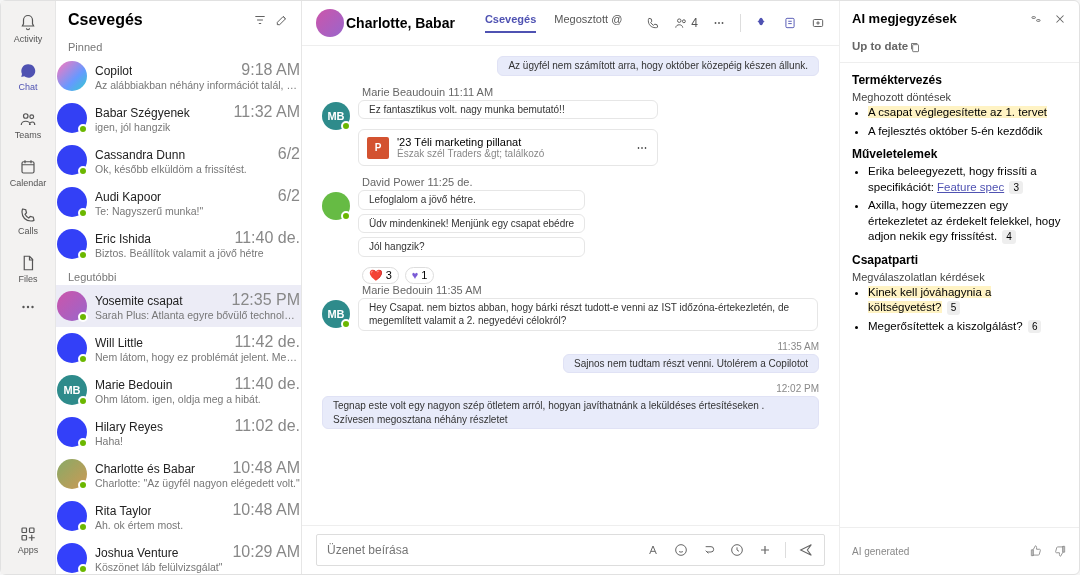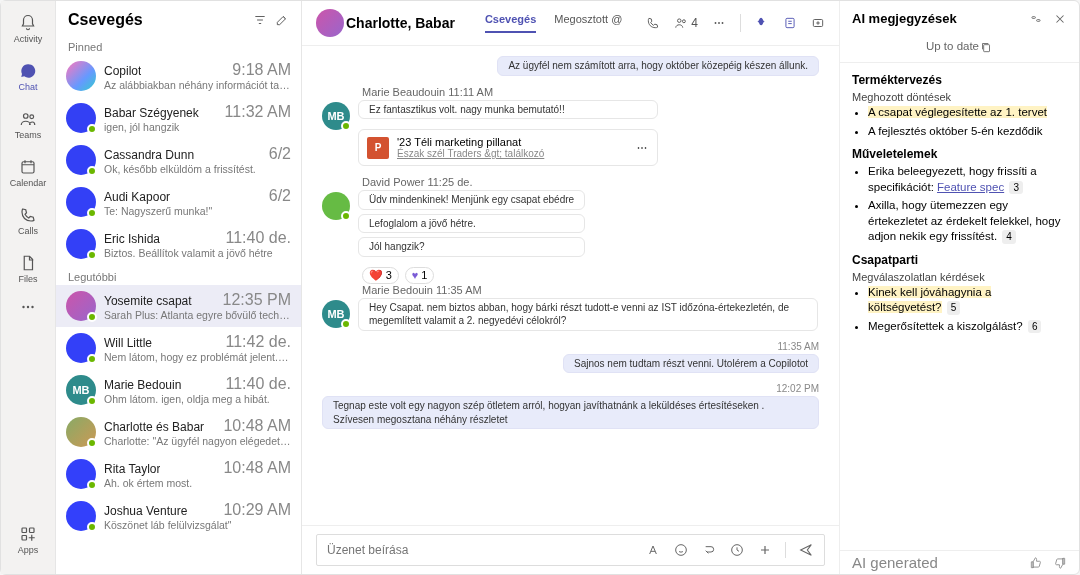--- a/index.html
+++ b/index.html
@@ -9,21 +9,21 @@
   .rail { width:55px; background:#f3f2f1; border-right:1px solid #e6e6e6; display:flex; flex-direction:column; align-items:center; padding-top:6px; gap:4px;}
   .rail-item { width:44px; height:44px; display:flex; flex-direction:column; align-items:center; justify-content:center; font-size:9px; color:#555; border-radius:4px; cursor:pointer; }
   .rail-item.active { color:#4f52b2; }
   .rail-item svg { width:18px; height:18px; margin-bottom:2px; }
   
   .chatlist { width:246px; border-right:1px solid #e6e6e6; display:flex; flex-direction:column; }
   .chatlist-header { display:flex; align-items:center; padding:10px 12px 6px; justify-content:space-between;}
   .chatlist-header h1 { font-size:16px; font-weight:600; }
   .chatlist-header .icons { display:flex; gap:8px; color:#555;}
   .section-label { font-size:11px; color:#777; padding:6px 12px 2px; }
-  .chat-row { display:flex; align-items:flex-start; padding:6px 10px; gap:8px; cursor:pointer; }
+  .chat-row { display:flex; align-items:flex-start; padding:6px 1px; gap:8px; cursor:pointer; }
   .chat-row.selected { background:#ececf6; }
   .avatar { width:30px; height:30px; border-radius:50%; background:#888; flex-shrink:0; position:relative; background-size:cover; background-position:center; display:flex; align-items:center; justify-content:center; font-size:11px; color:#fff; font-weight:600;}
   .presence { position:absolute; bottom:-1px; right:-1px; width:10px; height:10px; border-radius:50%; background:#6bb700; border:2px solid #fff; }
   .chat-row .meta { flex:1; min-width:0; }
   .chat-row .line1 { display:flex; justify-content:space-between; align-items:baseline; }
   .chat-row .name { font-size:12px; font-weight:400; color:#222; white-space:nowrap; overflow:hidden; text-overflow:ellipsis; }
   .chat-row .time { font-size:16px; color:#888; margin-left:6px; white-space:nowrap;}
   .chat-row .preview { font-size:10.5px; color:#777; white-space:nowrap; overflow:hidden; text-overflow:ellipsis; }
   .chatlist-scroll { overflow-y:auto; flex:1; }
   
@@ -40,42 +40,42 @@
   .conv-body { flex:1; overflow-y:auto; padding:10px 20px; }
   .msg-row { display:flex; gap:8px; margin-bottom:10px; align-items:flex-start;}
   .msg-row.me { justify-content:flex-end; }
   .msg-author { font-size:11px; color:#666; margin-bottom:2px; margin-left:40px;}
   .msg-bubble { background:#fff; border:1px solid #e6e6e6; border-radius:6px; padding:2px 10px; font-size:10px; color:#333; max-width:460px; line-height:1.35; }
   .msg-row.me .msg-bubble { background:#e8ebfa; border-color:#e0e2f5;}
   .msg-row .avatar { width:28px; height:28px; margin-top:2px;}
   .attachment { display:flex; align-items:center; gap:8px; border:1px solid #e6e6e6; border-radius:6px; padding:6px 8px; margin-top:6px; background:#fff;}
   .attachment .ficon { width:22px; height:22px; background:#d35230; border-radius:2px; color:#fff; display:flex; align-items:center; justify-content:center; font-size:10px; font-weight:700;}
   .attachment .ftext { font-size:11px; }
-  .attachment .ftext .sub { font-size:10px; color:#888; display:block;text-decoration:underline;}
+  .attachment .ftext .sub { font-size:10px; color:#888; display:block;}
   .reactions { display:flex; gap:6px; margin-left:40px; margin-top:4px;}
   .reaction { border:1px solid #ddd; border-radius:12px; padding:1px 6px; font-size:11px; display:flex; align-items:center; gap:3px; background:#fff;}
   .time-right { text-align:right; font-size:10px; color:#888; margin-bottom:2px; }
   .composer { border-top:1px solid #eee; padding:8px 14px; display:flex; align-items:center; }
   .composer-box { flex:1; border:1px solid #ddd; border-radius:2px; padding:7px 10px; display:flex; align-items:center; }
   .composer-box input { border:none; outline:none; flex:1; font-size:12px; }
   .composer-icons { display:flex; gap:12px; color:#666; align-items:center; }
   .composer-icons svg { width:16px; height:16px; }
   
   .aipane { width:240px; border-left:1px solid #eee; display:flex; flex-direction:column; font-size:11.5px; }
   .aipane-header { display:flex; align-items:center; justify-content:space-between; padding:10px 12px; font-weight:600; font-size:13px; }
   .aipane-header .icons { display:flex; gap:10px; color:#666; }
-  .aipane-sub { display:flex; justify-content:center; padding:4px 12px 8px; color:#666; border-bottom:1px solid #eee;}
+  .aipane-sub { display:flex; justify-content:flex-start; padding:4px 12px 8px; color:#666; border-bottom:1px solid #eee;font-weight:bold;}
   .aipane-body { padding:10px 12px; overflow-y:auto; flex:1;}
   .aipane-body h4 { font-size:12px; font-weight:600; margin-bottom:3px; }
   .aipane-body h5 { font-size:11px; font-weight:400; color:#444; margin:4px 0 2px; }
   .aipane-body ul { list-style:disc; padding-left:16px; margin-bottom:8px;}
   .aipane-body li { margin-bottom:3px; line-height:1.35;}
   .aipane-body a { color:#4f52b2; text-decoration:underline; }
   .pill { display:inline-block; background:#eee; border-radius:3px; padding:0 4px; font-size:10px; margin-left:2px;}
-  .aipane-footer { border-top:1px solid #eee; padding:3px 12px; display:flex; justify-content:space-between; align-items:center; color:#888; font-size:15px;}
+  .aipane-footer { border-top:1px solid #eee; padding:16px 12px; display:flex; justify-content:space-between; align-items:center; color:#888; font-size:10px;}
   .mini-icon { width:14px; height:14px; }
   .hl { background:#fff3c4; }
   .icon-btn { cursor:pointer; }
   .stack { display:flex; flex-direction:column; }
   .scrolly::-webkit-scrollbar{width:6px}.scrolly::-webkit-scrollbar-thumb{background:#ccc;border-radius:3px}
 </style>
 </head>
 <body>
 
 <div class="app">
@@ -243,20 +243,32 @@
             </div>
           </div>
           <div class="chat-row">
             <div class="avatar" style="background:#2e8b8b">MB<span class="presence"></span></div>
             <div class="meta">
               <div class="line1">
                 <span class="name">Marie Bedouin</span>
                 <span class="time">11:40 de.</span>
               </div>
               <div class="preview">Ohm látom. igen, oldja meg a hibát.</div>
+            </div>
+          </div>
+          <div class="chat-row">
+            <div class="avatar" style="background:#3340f9">
+              <span class="presence"></span>
+            </div>
+            <div class="meta">
+              <div class="line1">
+                <span class="name">Hilary Reyes</span>
+                <span class="time">11:02 de.</span>
+              </div>
+              <div class="preview">Haha!</div>
             </div>
           </div>
           <div class="chat-row">
             <div class="avatar" style="background:linear-gradient(135deg,#8a6,#c95)">
               <span class="presence"></span>
             </div>
             <div class="meta">
               <div class="line1">
                 <span class="name">Charlotte és Babar</span>
                 <span class="time">10:48 AM</span>
@@ -361,22 +373,22 @@
           </div>
         </div>
       </div>
 
       <div class="msg-author">David Power   11:25 de.</div>
       <div class="msg-row">
         <div class="avatar" style="background:#6b4">
             <span class="presence"></span>
           </div>
         <div class="stack" style="gap:4px">
+          <div class="msg-bubble">Lefoglalom a jövő hétre.</div>
           <div class="msg-bubble">Üdv mindenkinek! Menjünk egy csapat ebédre</div>
-          <div class="msg-bubble">Lefoglalom a jövő hétre.</div>
           <div class="msg-bubble">Jól hangzik?</div>
         </div>
       </div>
       <div class="reactions">
         <div class="reaction">
             <span>❤️</span>
             <span>3</span>
           </div>
         <div class="reaction">
             <span style="color:#7b5cd6">♥</span>

